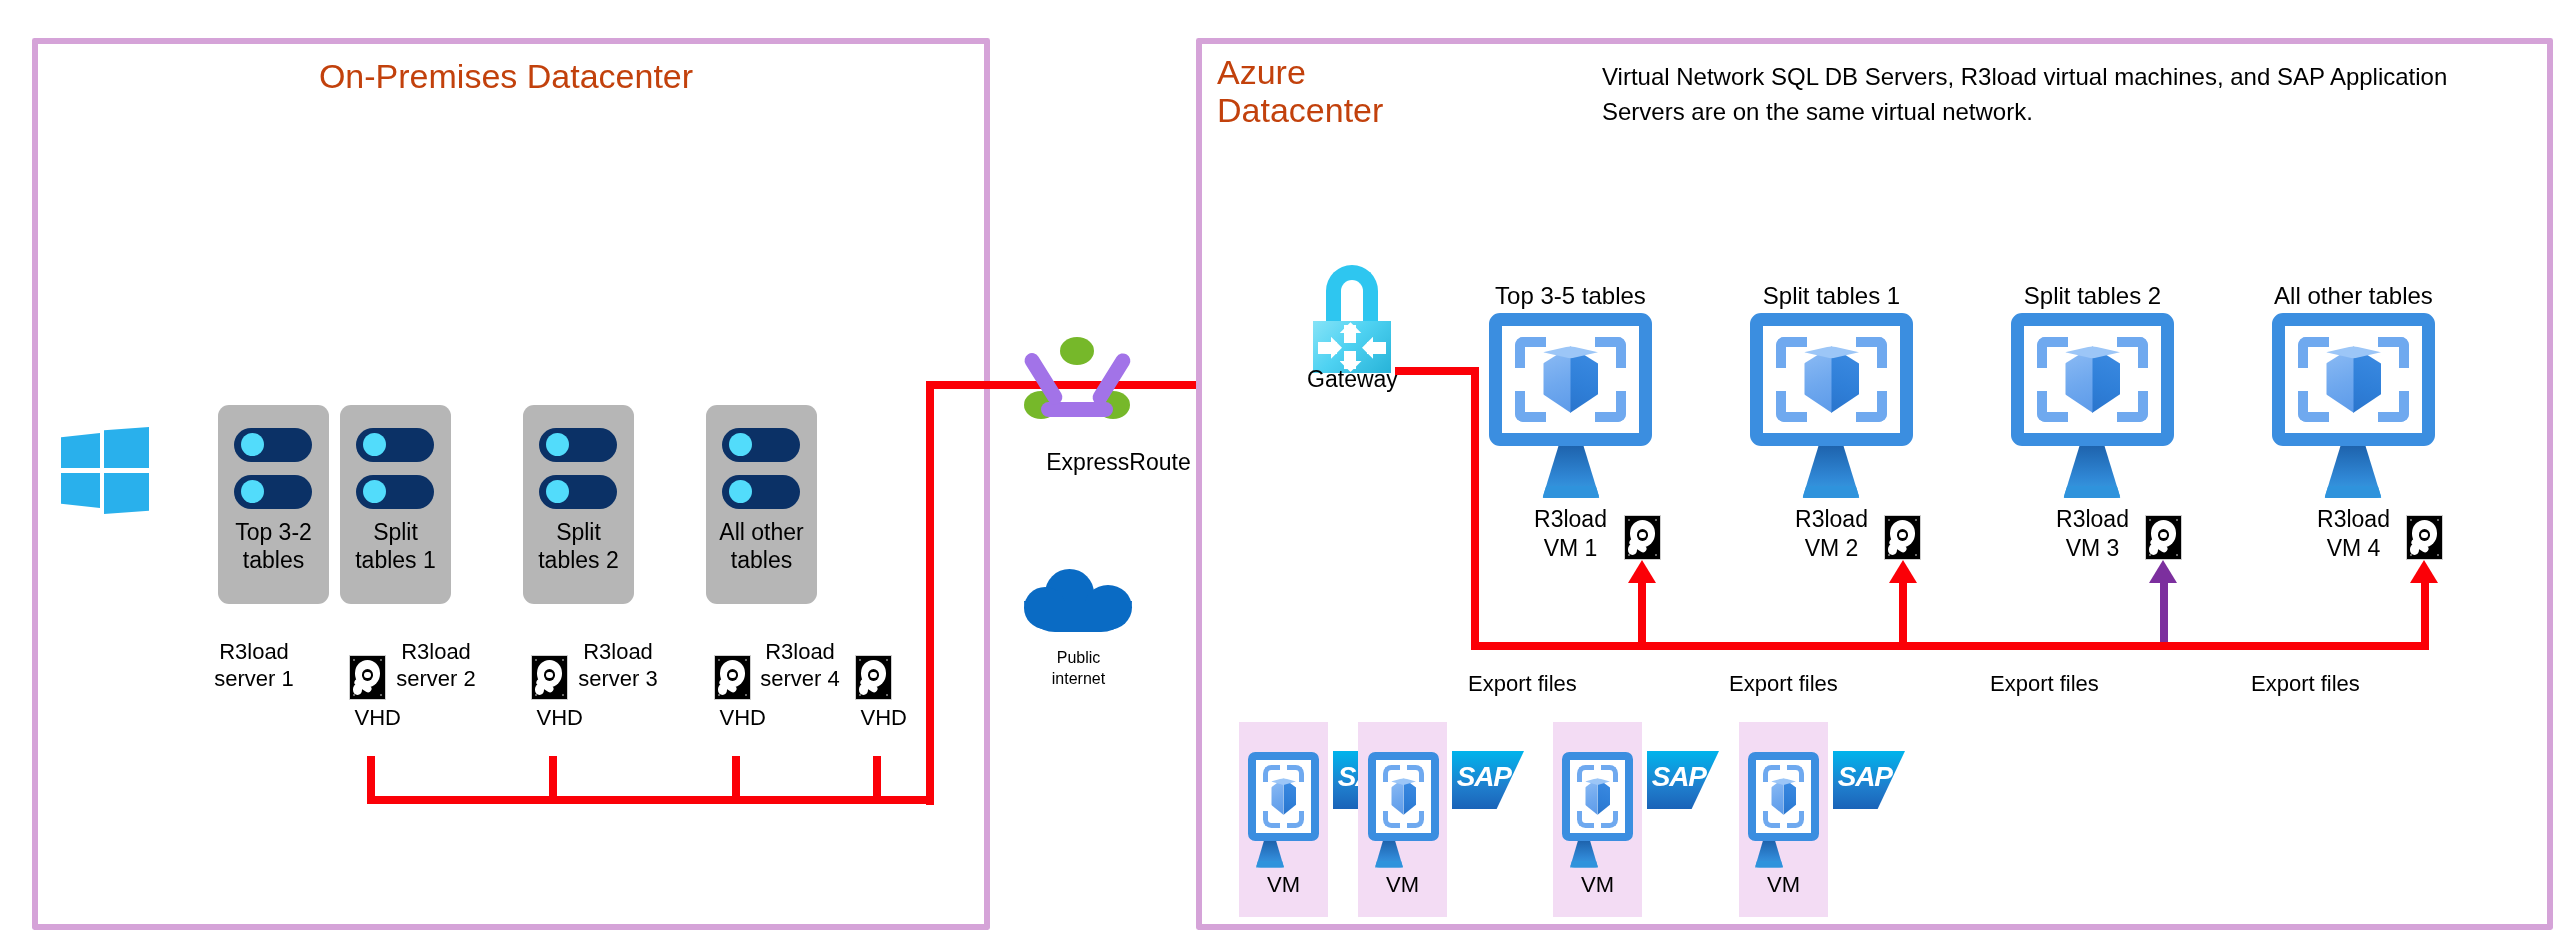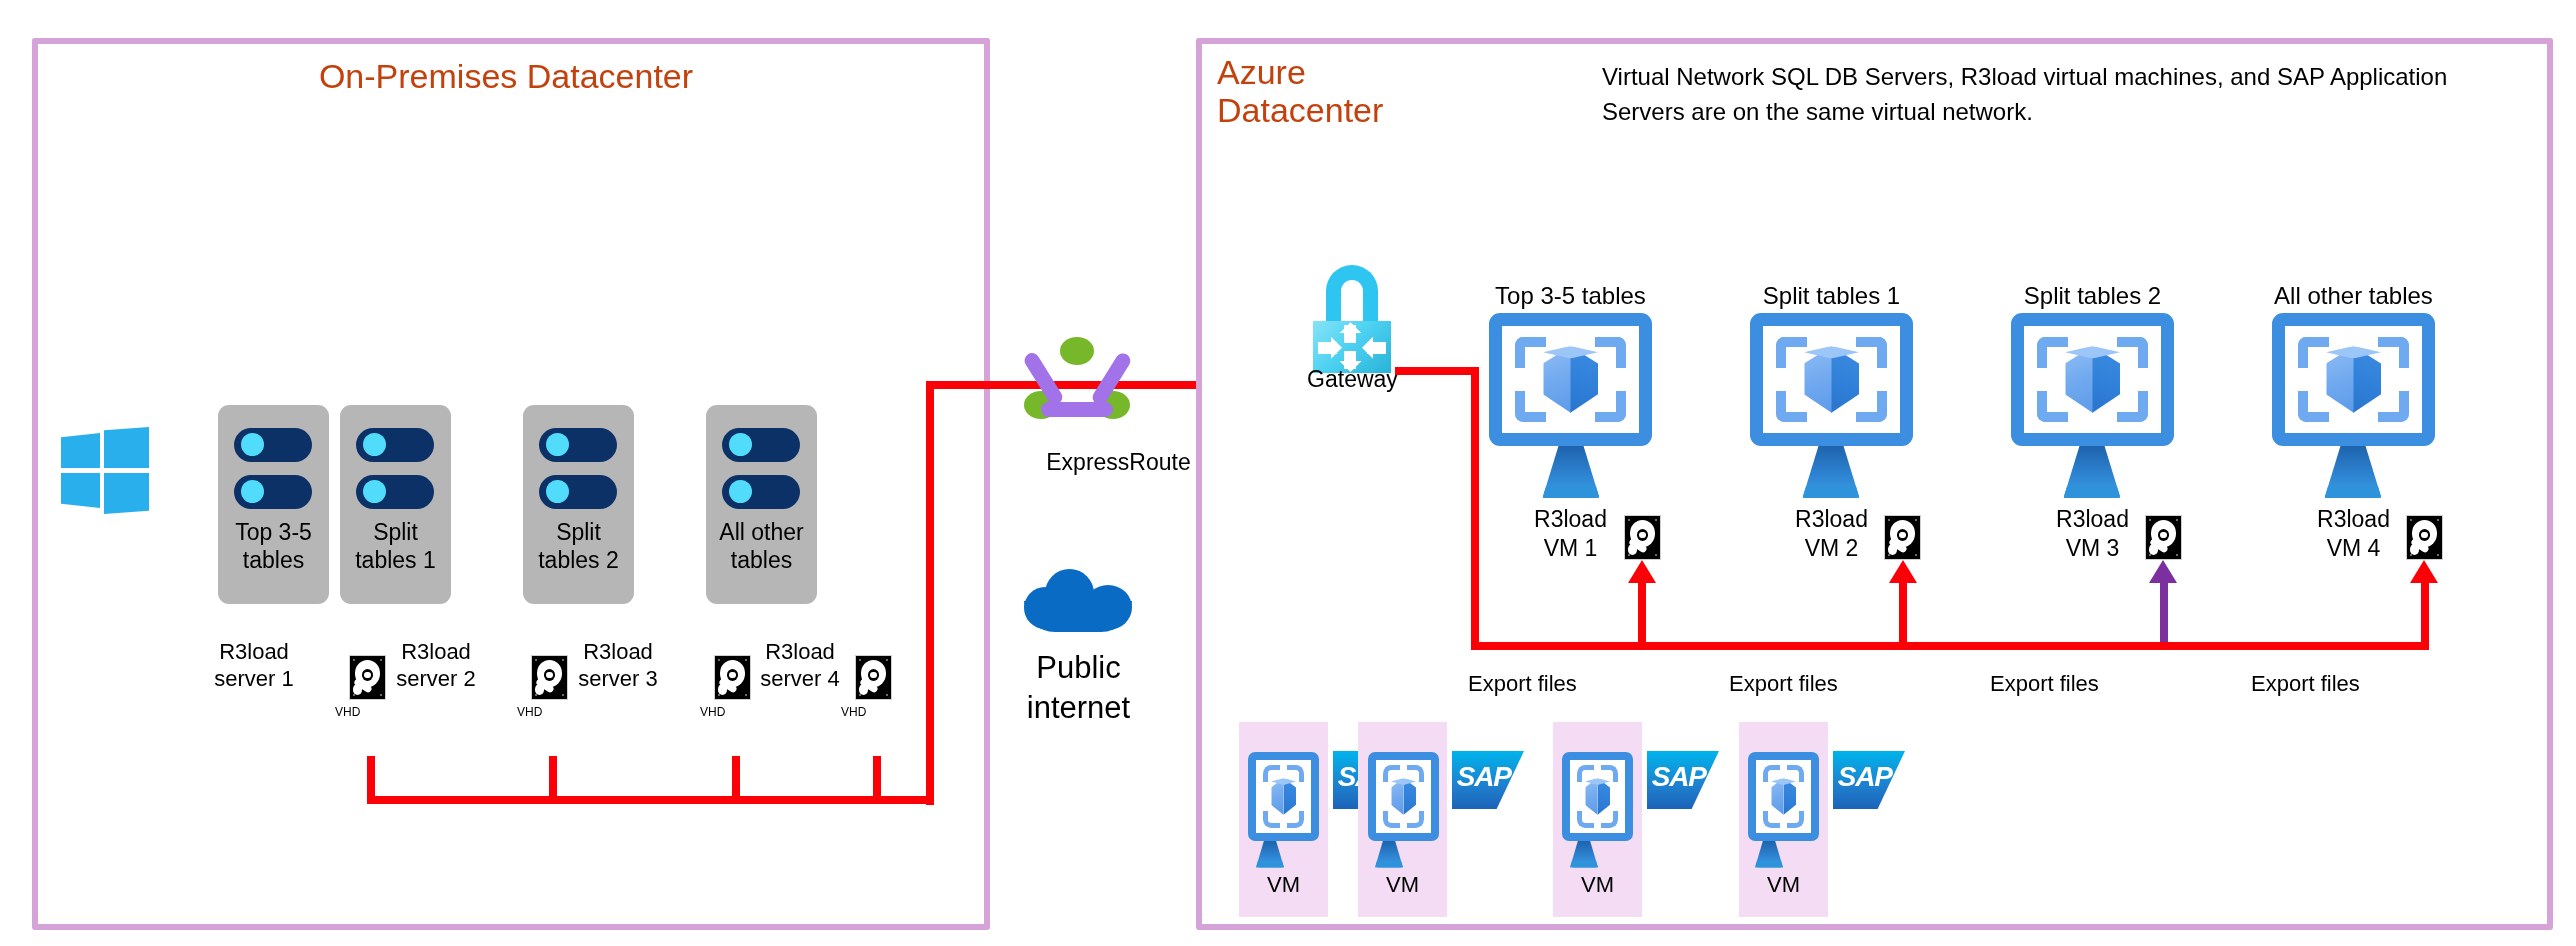--- a/index.html
+++ b/index.html
@@ -33,40 +33,40 @@
 
   
   .hdd{position:absolute;background:#000;border:1.8px solid #cfcfcf;box-sizing:border-box;}
   .hdd .platter{position:absolute;left:14%;top:10%;width:72%;height:62%;border-radius:50%;background:#fff;}
   .hdd .hub{position:absolute;left:34%;top:31%;width:32%;height:27%;border-radius:50%;background:#000;}
   .hdd .hub2{position:absolute;left:41%;top:37%;width:18%;height:15%;border-radius:50%;background:#fff;}
   .hdd .arm{position:absolute;left:14%;top:48%;width:54%;height:16%;background:#fff;transform:rotate(33deg);transform-origin:left center;border-radius:3.6px;}
   .hdd .armpad{position:absolute;left:8%;top:66%;width:26%;height:24%;background:#fff;border-radius:50% 10% 50% 50%;}
   .hdd .scr{position:absolute;width:7%;height:6%;background:#8d8d8d;border-radius:50%;}
 
-  .vhd-label{position:absolute;font-size:12px;text-align:left;width:66px;color:#000;}
+  .vhd-label{position:absolute;font-size:22px;text-align:right;width:66px;color:#000;}
 
   
   .seg{position:absolute;background:#fb0007;}
   .seg.purple{background:#7c2f9e;}
   .arrow-r{position:absolute;width:0;height:0;border-top:14.5px solid transparent;border-bottom:14.5px solid transparent;border-left:23px solid #fb0007;}
   .arrow-u{position:absolute;width:0;height:0;border-left:14.5px solid transparent;border-right:14.5px solid transparent;border-bottom:23px solid #fb0007;}
   .arrow-u.purple{border-bottom-color:#7c2f9e;}
 
   
   .er{position:absolute;left:1024px;top:337px;width:106px;height:96px;}
   .er .bar{position:absolute;background:#a273e8;border-radius:8.4px;}
   .er .node{position:absolute;width:34px;height:28px;border-radius:50%;background:#76b82a;}
   .er-label{position:absolute;left:1010px;top:449px;width:217px;text-align:center;font-size:23px;color:#000;}
 
   
   .cloud{position:absolute;left:1024px;top:569px;width:108px;height:63px;}
   .cloud .lobe{position:absolute;background:#0a6bc4;border-radius:50%;}
   .cloud .base{position:absolute;left:0;bottom:0;width:108px;height:31px;background:#0a6bc4;border-radius:0 0 35px 35px;}
-  .cloud-label{position:absolute;left:970px;top:648px;width:217px;text-align:center;font-size:31px;line-height:1.3;color:#000;white-space:pre-line;}
+  .cloud-label{position:absolute;left:970px;top:648px;width:217px;text-align:center;font-size:16px;line-height:1.3;color:#000;white-space:pre-line;}
 
   
   .gw{position:absolute;left:1313px;top:265px;width:78px;height:108px;}
   .gw .shackle{position:absolute;left:13.3px;top:0;width:52px;height:64px;border:15.7px solid #2ec6f0;border-bottom:none;border-radius:29px 29px 0 0;box-sizing:border-box;}
   .gw .body{position:absolute;left:0;top:56px;width:78px;height:52px;background:linear-gradient(135deg,#86e3f7 0%,#4fd2f2 45%,#27b3d8 100%);}
   .gw .ar{position:absolute;background:#fff;}
   .gw-label{position:absolute;left:1283px;top:366px;width:139px;text-align:center;font-size:23px;color:#000;}
   .vmtitle{position:absolute;top:282px;width:205px;text-align:center;font-size:24px;color:#000;}
   .monitor{position:absolute;width:163px;height:133px;border:13.3px solid #3b8ee0;border-radius:11px;box-sizing:border-box;background:#fff;}
   .mon-inner{position:absolute;left:13.3px;top:11px;right:13.3px;bottom:11px;}
@@ -116,21 +116,21 @@
     <div class="win-q" style="left:43px;top:46px;width:45px;height:41px;clip-path:polygon(0 0,100% 0,100% 92%,0 100%)"></div>
   </div>
 
   <div class="rack" style="left:218px">
     <div class="bay b1">
         <div class="led"></div>
       </div>
     <div class="bay b2">
         <div class="led"></div>
       </div>
-    <div class="rlabel">Top 3-5
+    <div class="rlabel">Top 3-2
 tables</div>
   </div>
   <div class="srv-label" style="left:194px">R3load
 server 1</div>
   <div class="hdd" style="left:349px;top:655px;width:37px;height:45px">
     <div class="scr" style="left:8%;top:6%"></div>
       <div class="scr" style="right:8%;top:6%"></div>
     <div class="platter"></div>
       <div class="hub"></div>
       <div class="hub2"></div>

